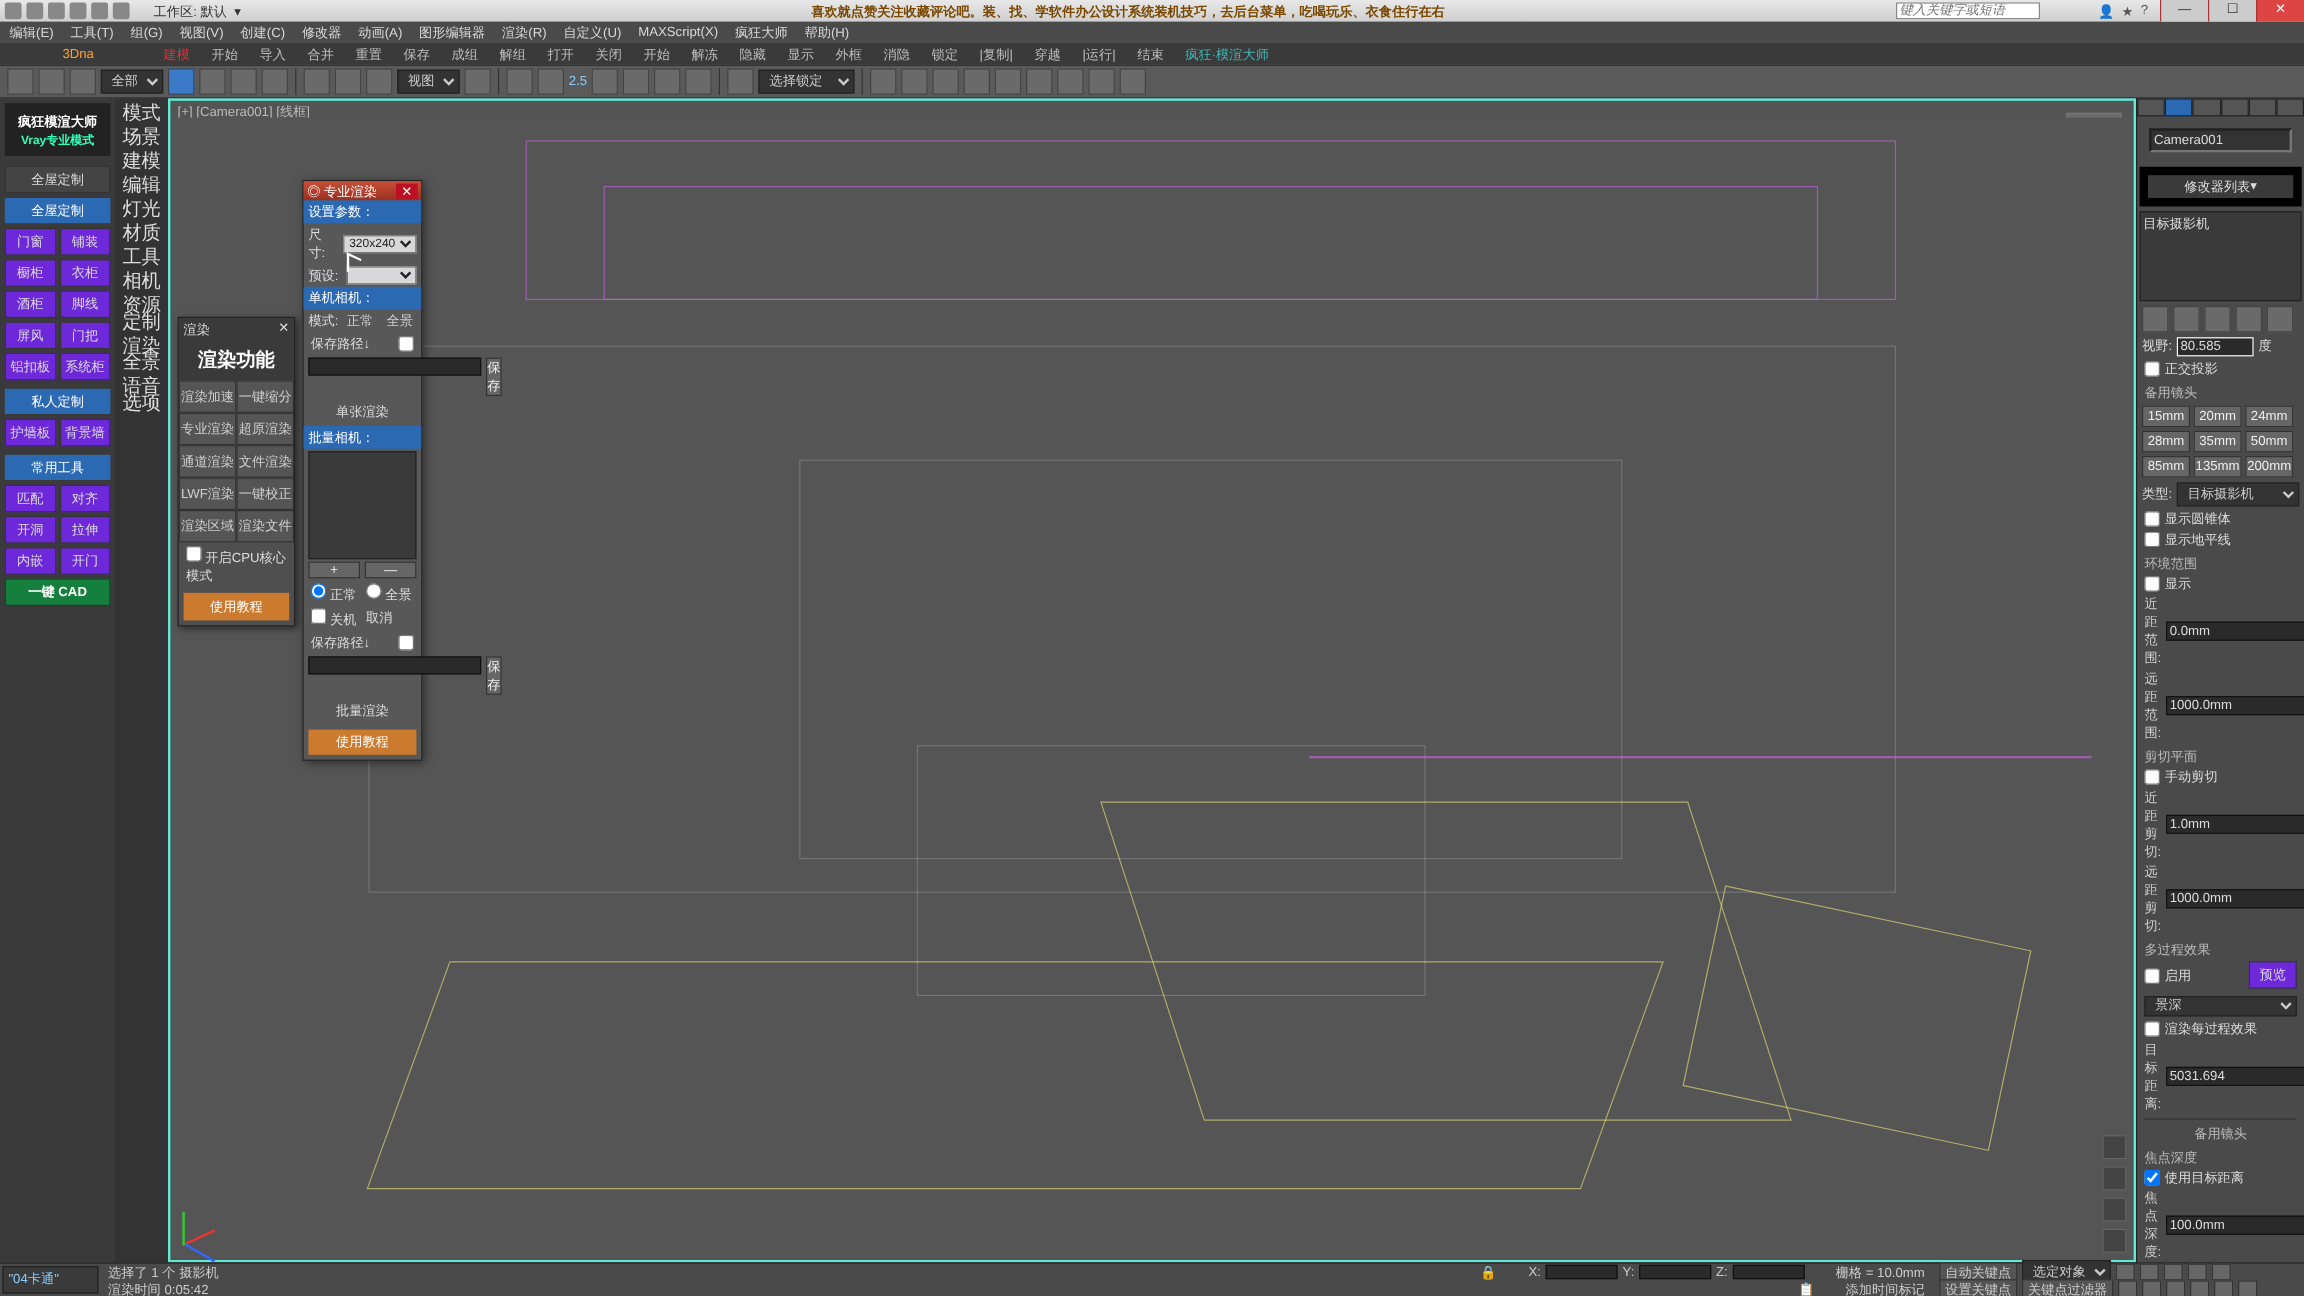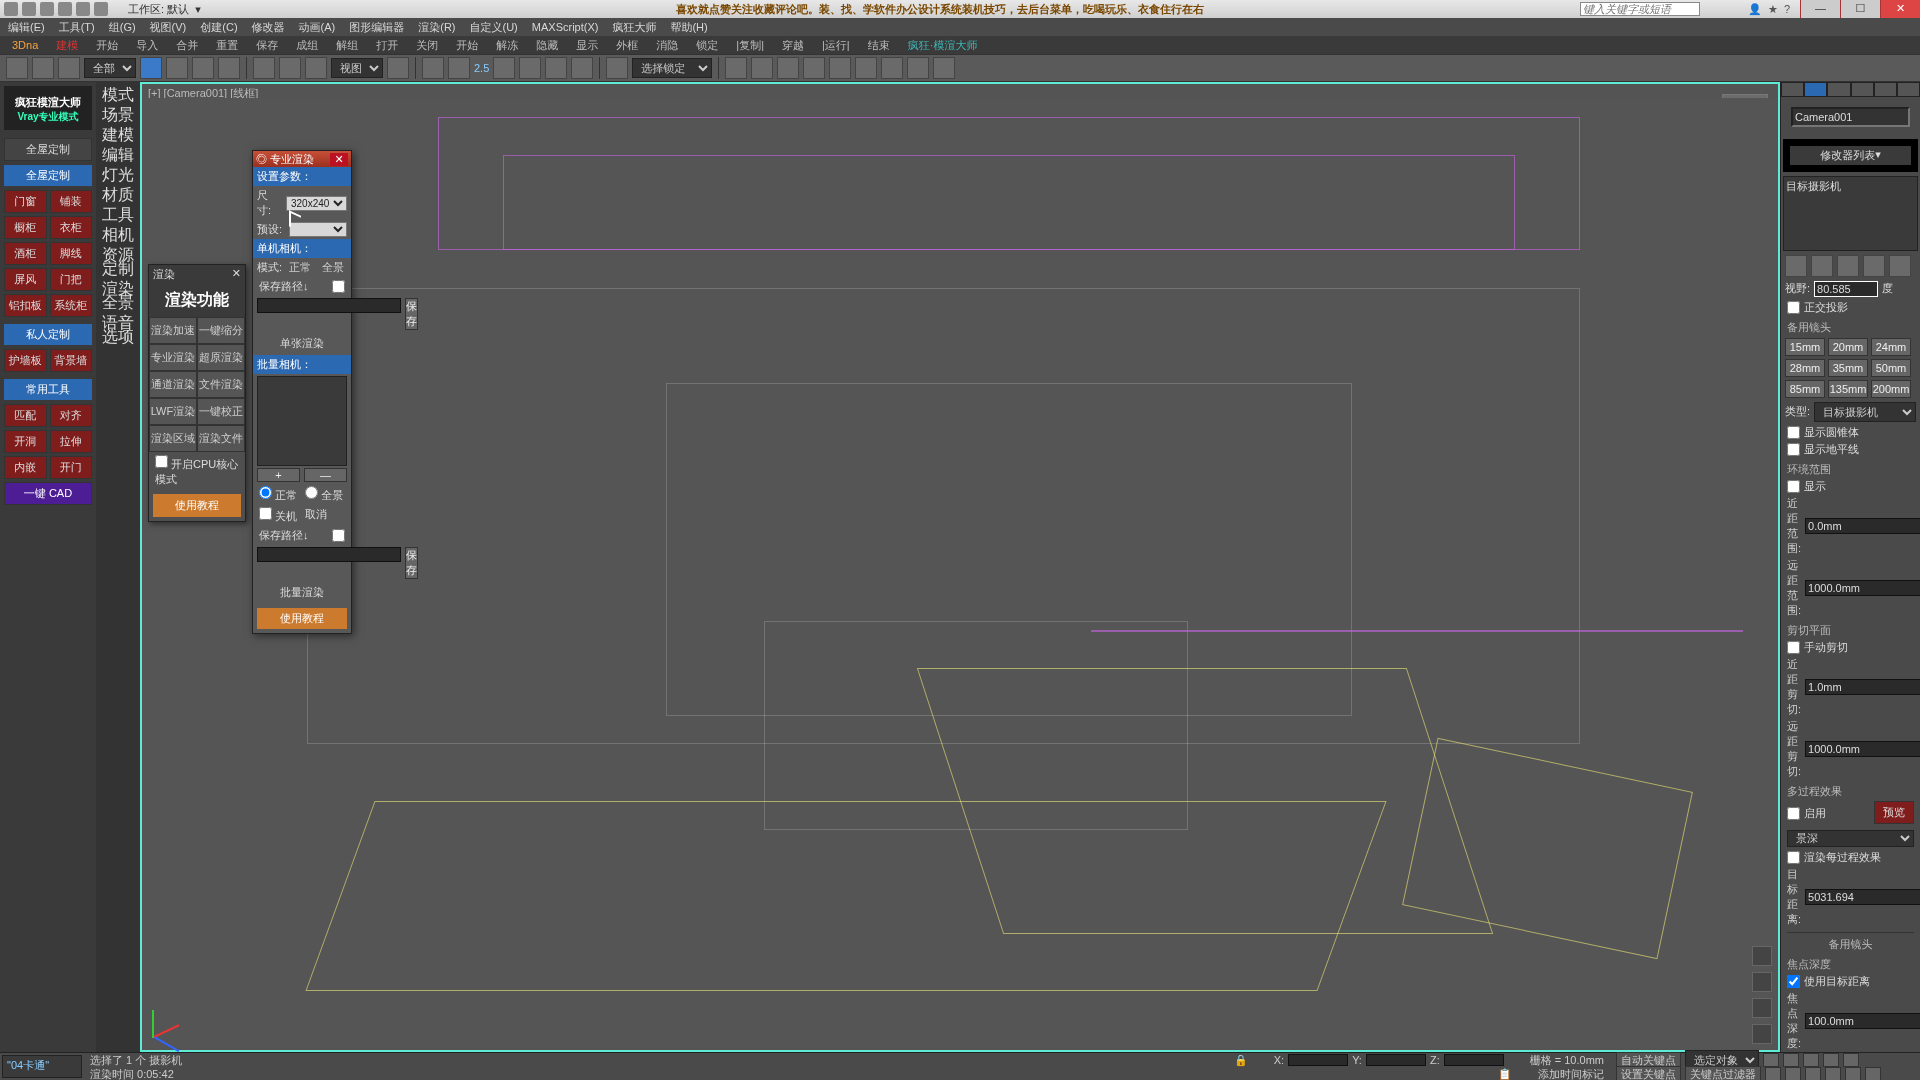--- a/index.html
+++ b/index.html
@@ -13,38 +13,38 @@
 .titlebar .search { position:absolute; right:220px; width:120px; height:14px; background:#fff; border:1px solid #888; font-style:italic; color:#aaa; padding:0 2px;}
 .titlebar .winbtns { position:absolute; right:0; top:0; display:flex;}
 .titlebar .winbtns div { width:40px; height:18px; background:#d44; color:#fff; text-align:center; line-height:16px; border-left:1px solid #a33;}
 .titlebar .helpicons { position:absolute; right:130px; display:flex; gap:6px; color:#555;}
 .tb-icon{width:14px;height:14px;background:#888;border-radius:2px;}
 
 
 .menubar { height:18px; background:#4a4a4a; display:flex; gap:14px; padding:0 8px; align-items:center; color:#d8d8d8;}
 .menubar span{cursor:default;}
 .ribtabs { height:18px; background:#3a3a3a; display:flex; gap:18px; padding:0 12px; align-items:center; color:#bdbdbd;}
-.ribtabs .hl{color:#f7a23e;}
+.ribtabs .hl{color:#f7a23e;margin-left:40px;}
 .ribtabs .teal{color:#3fb5b5;}
 
 
 .maintoolbar{height:28px;background:#5a5a5a;border-top:1px solid #333;border-bottom:1px solid #333;display:flex;align-items:center;gap:4px;padding:0 6px;}
 .tbtn{width:22px;height:22px;background:#6a6a6a;border:1px solid #444;}
 .tbtn.active{background:#3a7ac8;}
 .tsel{height:20px;background:#333;color:#ccc;border:1px solid #222;padding:0 4px;}
 .tsep{width:1px;height:22px;background:#333;margin:0 2px;}
 
 
 .leftcol{position:absolute;left:0;top:82px;width:140px;bottom:28px;background:#3a3a3a;display:flex;}
 .leftcol .inner{width:96px;padding:4px;}
 .leftcol .rail{width:44px;background:#333;padding:6px 2px;display:flex;flex-direction:column;gap:6px;align-items:center;}
 .logo{background:#222;color:#fff;text-align:center;padding:6px 2px;font-size:16px;font-weight:bold;margin-bottom:8px;}
 .logo small{display:block;font-size:10px;color:#3fb;}
-.lbtn{background:#7f1d1d;color:#ddd;border:1px solid #333;text-align:center;padding:3px 0;margin-bottom:3px;}
-.lbtn.sel{background:#4c1d95;color:#fff;}
+.lbtn{background:#6d28d9;color:#ddd;border:1px solid #333;text-align:center;padding:3px 0;margin-bottom:3px;}
+.lbtn.sel{background:#15803d;color:#fff;font-weight:bold;}
 .lrow{display:flex;gap:3px;}
 .lrow .lbtn{flex:1;}
 .lhdr{background:#2c69b3;color:#fff;text-align:center;padding:3px 0;margin:4px 0;}
 .railbtn{color:#ddd;writing-mode:horizontal-tb;font-size:16px;text-align:center;line-height:14px;}
 
 
 .viewport{position:absolute;left:140px;right:140px;top:82px;bottom:28px;background:#545454;border:2px solid #5eead4;}
 .vplabel{position:absolute;left:6px;top:2px;color:#bbb;}
 .vpcanvas{position:absolute;inset:14px 2px 2px 2px;background:#555;}
 .wire{position:absolute;border:1px solid rgba(255,255,255,0.18);}

